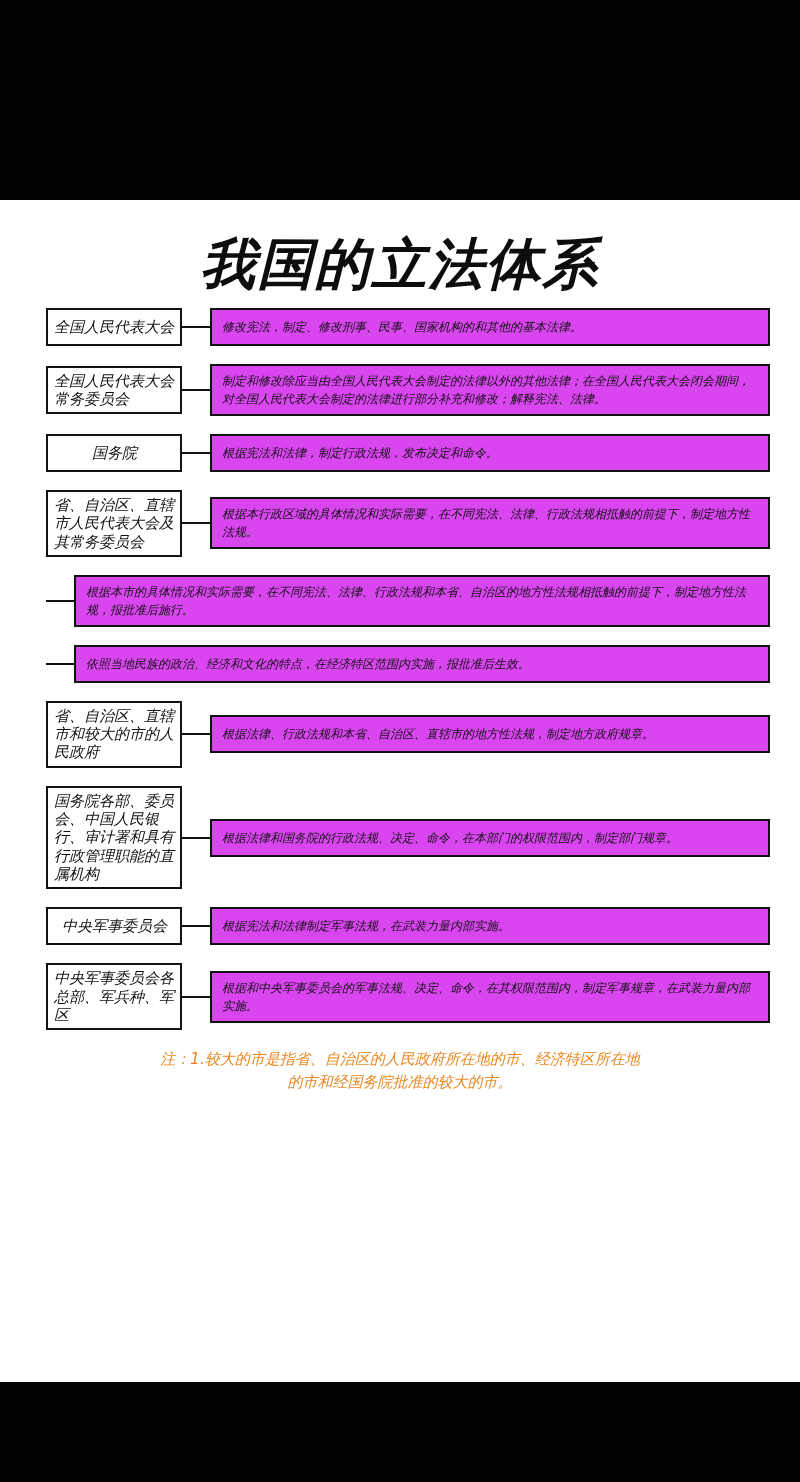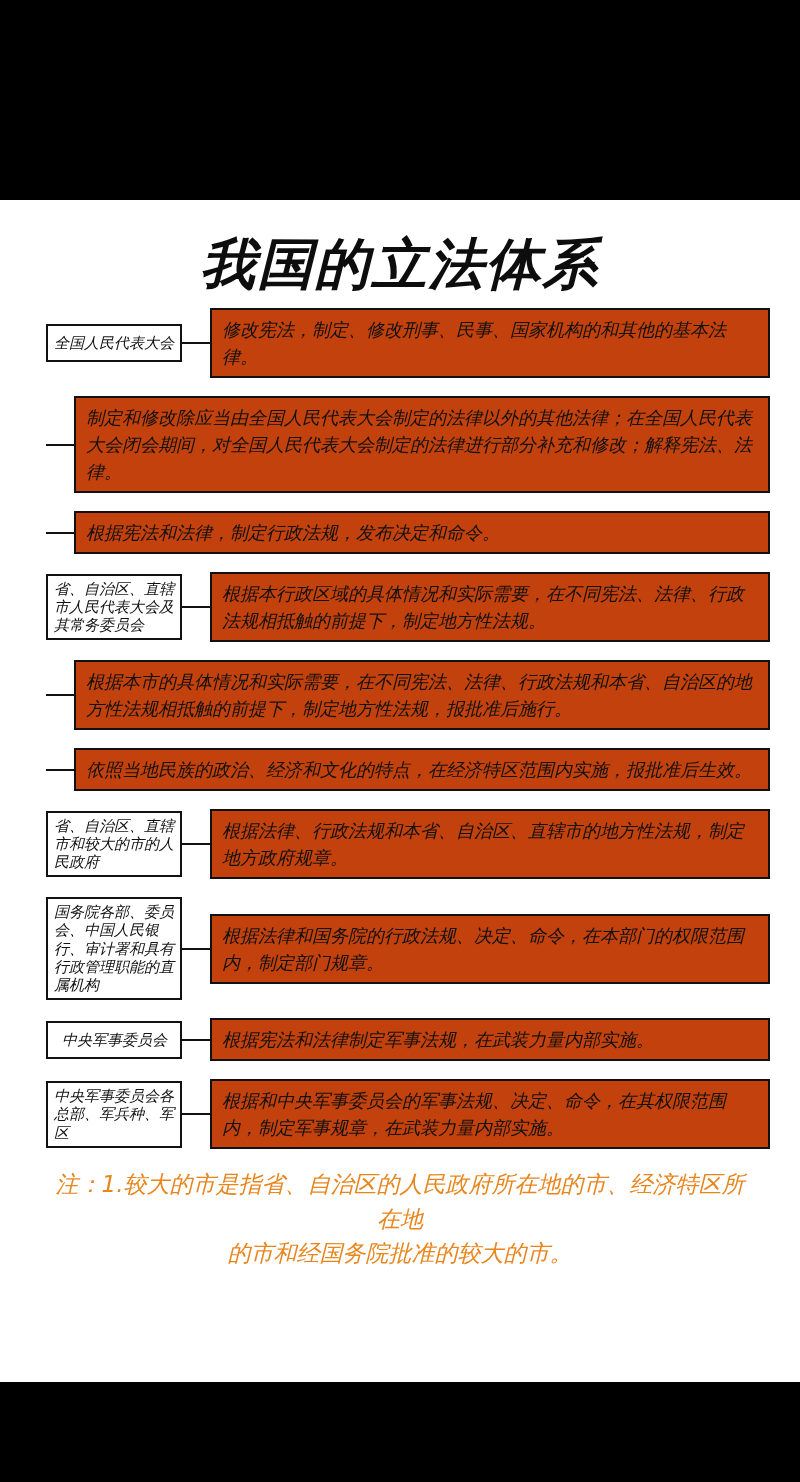--- a/index.html
+++ b/index.html
@@ -71,40 +71,40 @@
     align-self: center;
     height: 2px;
     background: #111111;
     margin-top: 0;
   }
   .right-box {
     flex: 1 1 auto;
     box-sizing: border-box;
     border: 2px solid #111111;
     padding: 6px 9px 6px 10px;
-    font-size: 18px;
+    font-size: 12px;
     line-height: 1.5;
     color: #111111;
-    background: #c2410c;
+    background: #d946ef;
     min-height: 38px;
     display: flex;
     align-items: center;
     font-family: "DejaVu Sans", "Liberation Sans", sans-serif;
   }
   .row-inner {
     display: flex;
     width: 100%;
     align-items: center;
   }
   #note {
     margin: 8px auto 0 auto;
     width: 700px;
     text-align: center;
     color: #e8861e;
-    font-size: 23px;
+    font-size: 15px;
     line-height: 1.5;
     font-family: "DejaVu Sans", "Liberation Sans", sans-serif;
   }
   #note .note-line {
     display: block;
   }
   .top-bar, .bottom-bar {
     position: absolute;
     left: 0;
     width: 800px;
@@ -130,27 +130,29 @@
       <div class="row">
         <div class="row-inner">
           <div class="left-box">全国人民代表大会</div>
           <div class="connector"></div>
           <div class="right-box">修改宪法，制定、修改刑事、民事、国家机构的和其他的基本法律。</div>
         </div>
       </div>
 
       <div class="row">
         <div class="row-inner">
+          <div class="left-box">全国人民代表大会常务委员会</div>
           <div class="connector"></div>
           <div class="right-box">制定和修改除应当由全国人民代表大会制定的法律以外的其他法律；在全国人民代表大会闭会期间，对全国人民代表大会制定的法律进行部分补充和修改；解释宪法、法律。</div>
         </div>
       </div>
 
       <div class="row">
         <div class="row-inner">
+          <div class="left-box centered">国务院</div>
           <div class="connector"></div>
           <div class="right-box">根据宪法和法律，制定行政法规，发布决定和命令。</div>
         </div>
       </div>
 
       <div class="row">
         <div class="row-inner">
           <div class="left-box">省、自治区、直辖市人民代表大会及其常务委员会</div>
           <div class="connector"></div>
           <div class="right-box">根据本行政区域的具体情况和实际需要，在不同宪法、法律、行政法规相抵触的前提下，制定地方性法规。</div>

